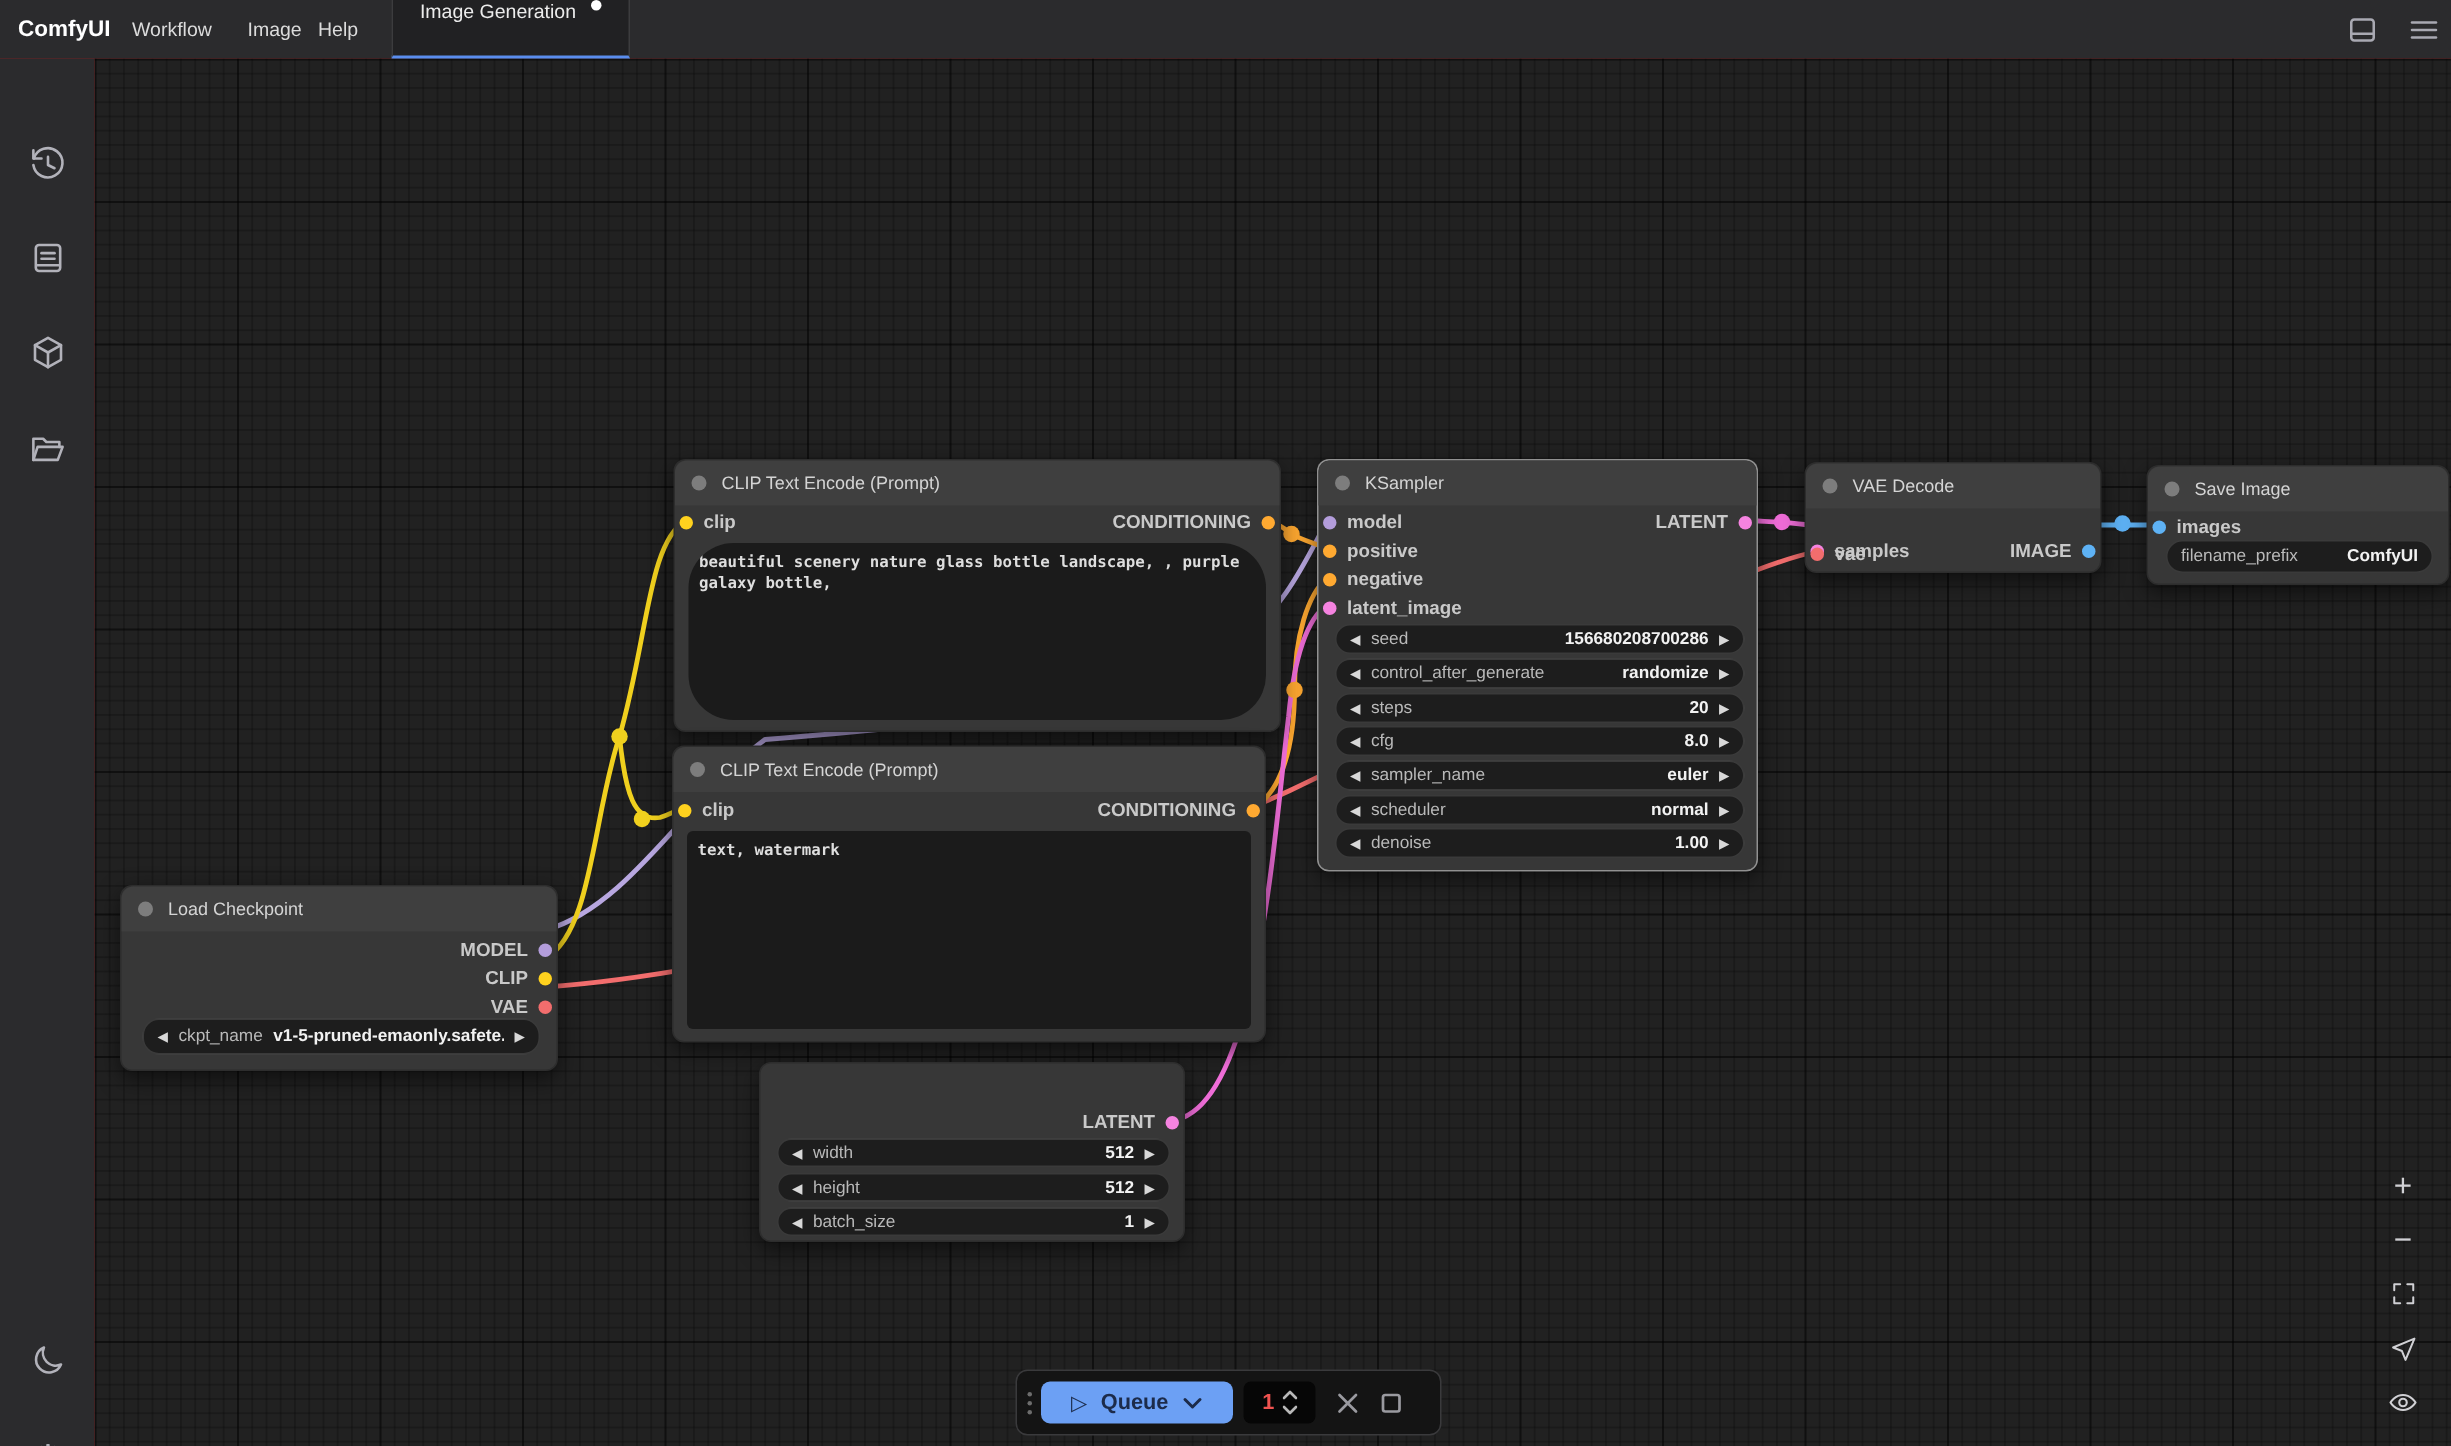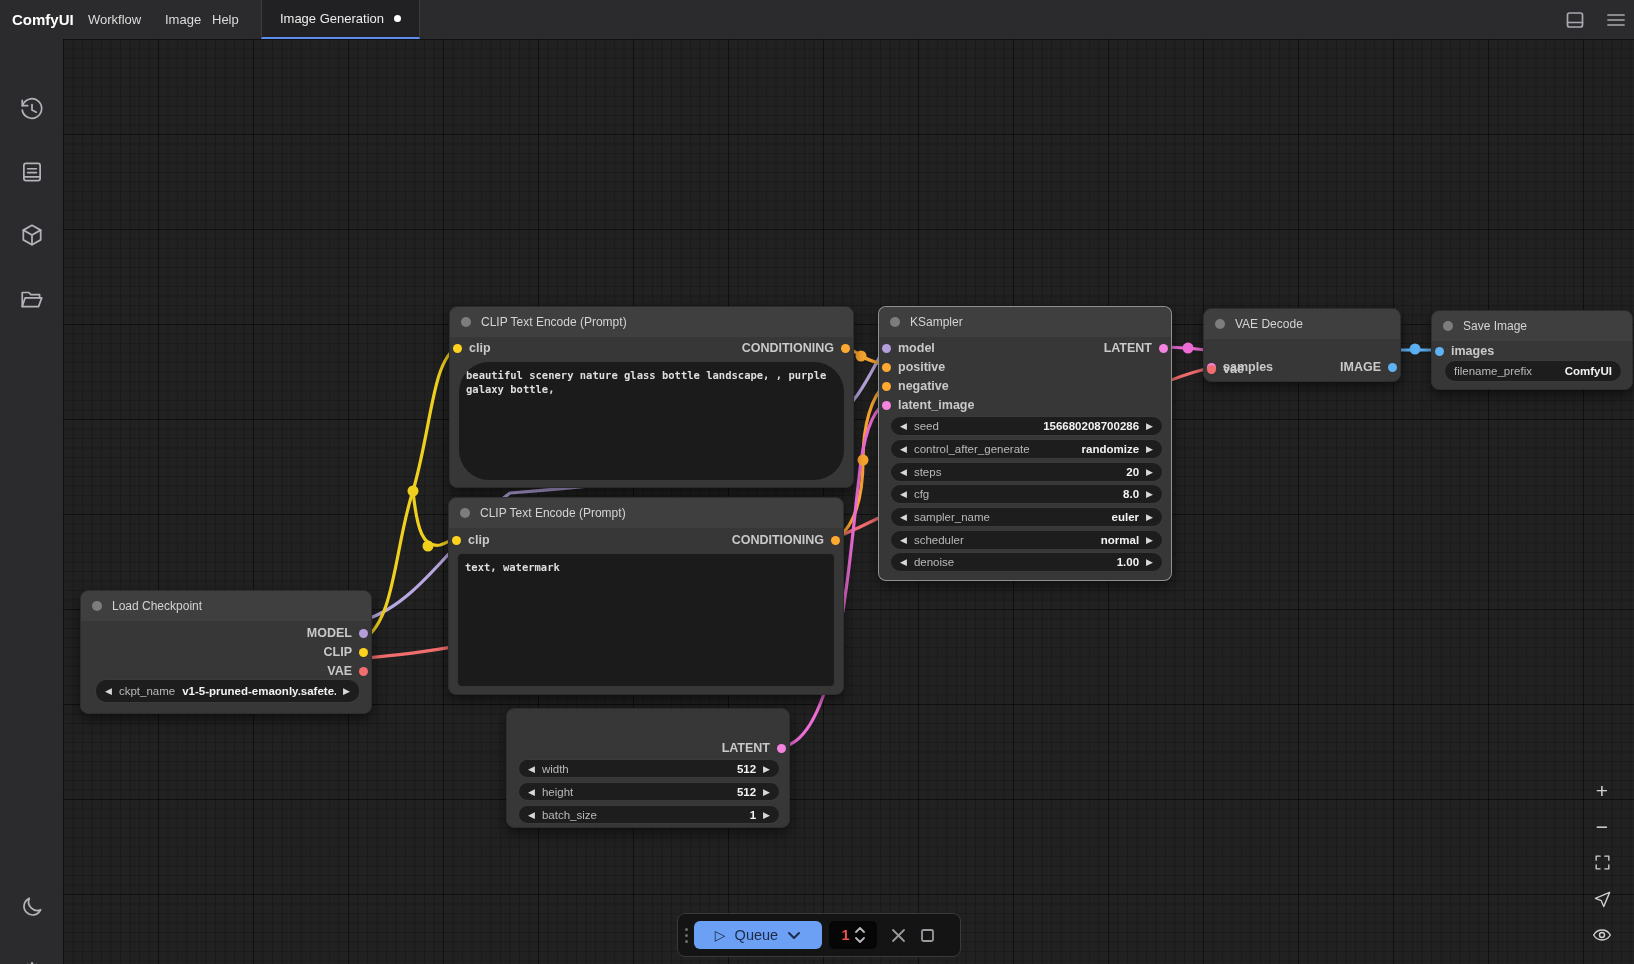--- a/index.html
+++ b/index.html
@@ -3,21 +3,21 @@
 <meta charset="utf-8">
 <style>
   html,body{margin:0;padding:0;background:#1e1e1e;font-family:"Liberation Sans",sans-serif;}
   #stage{position:relative;width:1634px;height:964px;overflow:hidden;background:#b91c1c;}
 
   
   #topbar{position:absolute;left:0;top:0;width:1634px;height:39px;background:#2b2b2d;z-index:6;}
   #logo{position:absolute;left:12px;top:0;height:39px;line-height:39px;font-size:15px;font-weight:bold;color:#ffffff;}
   .menu-item{position:absolute;top:0;height:39px;line-height:39px;font-size:13px;color:#dcdcdc;cursor:pointer;}
   #menu-workflow{left:88px;} #menu-edit{left:165px;} #menu-help{left:212px;}
-  #tab{position:absolute;left:261px;top:0;width:157px;height:37px;background:#212123;border-left:1px solid #3c3c3e;border-right:1px solid #3c3c3e;border-bottom:2px solid #5a8dee;display:flex;align-items:center;justify-content:center;gap:10px;cursor:pointer;}
+  #tab{position:absolute;left:261px;top:0;width:157px;height:37px;background:#212123;border-left:1px solid #3c3c3e;border-right:1px solid #3c3c3e;border-bottom:2px solid #5a8dee;display:flex;justify-content:center;gap:10px;cursor:pointer;}
   #tab .tab-label{font-size:13px;color:#ececec;}
   #tab .dot{width:7px;height:7px;border-radius:50%;background:#ffffff;}
   .tb-icon{position:absolute;top:8px;width:24px;height:24px;cursor:pointer;}
   .tb-icon svg{stroke:#a9a9b2;fill:none;stroke-width:1.7;stroke-linecap:round;stroke-linejoin:round;}
 
   
   #sidebar{position:absolute;left:0;top:39px;width:63px;height:925px;background:#2b2b2d;z-index:6;}
   .sb-btn{position:absolute;left:19px;width:26px;height:26px;cursor:pointer;}
   .sb-btn svg{stroke:#b2b2ba;fill:none;stroke-width:1.6;stroke-linecap:round;stroke-linejoin:round;}
   .sb-gear{font-size:23px;color:#b2b2ba;line-height:26px;text-align:center;}
@@ -51,21 +51,21 @@
   .widget .wlabel{flex:none;white-space:nowrap;}
   .widget .wvalue{flex:1;text-align:right;color:#f2f2f2;font-weight:bold;white-space:nowrap;overflow:hidden;}
   .textarea{position:absolute;background:#1b1b1b;border-radius:4px;padding:6px 7px;font-family:"DejaVu Sans Mono",monospace;font-size:10.5px;font-weight:bold;color:#dedede;line-height:1.35;cursor:text;overflow:hidden;}
 
   
   #queuebar{position:absolute;left:677px;top:913px;width:282px;height:42px;background:#141414;border:1px solid #3a3a3c;border-radius:8px;display:flex;align-items:center;z-index:4;}
   #drag-dots{width:16px;display:flex;flex-direction:column;align-items:center;gap:3px;cursor:grab;}
   #drag-dots i{width:3px;height:3px;border-radius:50%;background:#6d6d6d;}
   #queue-btn{width:128px;height:28px;background:#6ca0f4;border-radius:6px;display:flex;align-items:center;justify-content:center;gap:9px;cursor:pointer;}
   #queue-btn .play{color:#1c2b4a;font-size:14px;line-height:1;}
-  #queue-btn .qlabel{color:#1c2b4a;font-size:14.5px;}
+  #queue-btn .qlabel{color:#1c2b4a;font-size:14.5px;font-weight:bold;}
   #queue-btn svg{stroke:#1c2b4a;fill:none;stroke-width:2;stroke-linecap:round;stroke-linejoin:round;}
   #count-box{width:48px;height:28px;margin-left:7px;background:#060606;border-radius:5px;display:flex;align-items:center;justify-content:center;gap:5px;}
   #count-box .cnt{color:#ef5350;font-size:14.5px;font-weight:bold;}
   #count-box svg{stroke:#b9b9b9;fill:none;stroke-width:1.8;stroke-linecap:round;stroke-linejoin:round;cursor:pointer;}
   .qicon{margin-left:14px;cursor:pointer;display:flex;align-items:center;}
   .qicon svg{stroke:#9a9aa0;fill:none;stroke-width:1.8;stroke-linecap:round;stroke-linejoin:round;}
 
   
   .zctl{position:absolute;left:1588px;width:28px;height:28px;display:flex;align-items:center;justify-content:center;cursor:pointer;z-index:4;}
   .zctl span{color:#d0d0d4;font-size:21px;line-height:1;}

